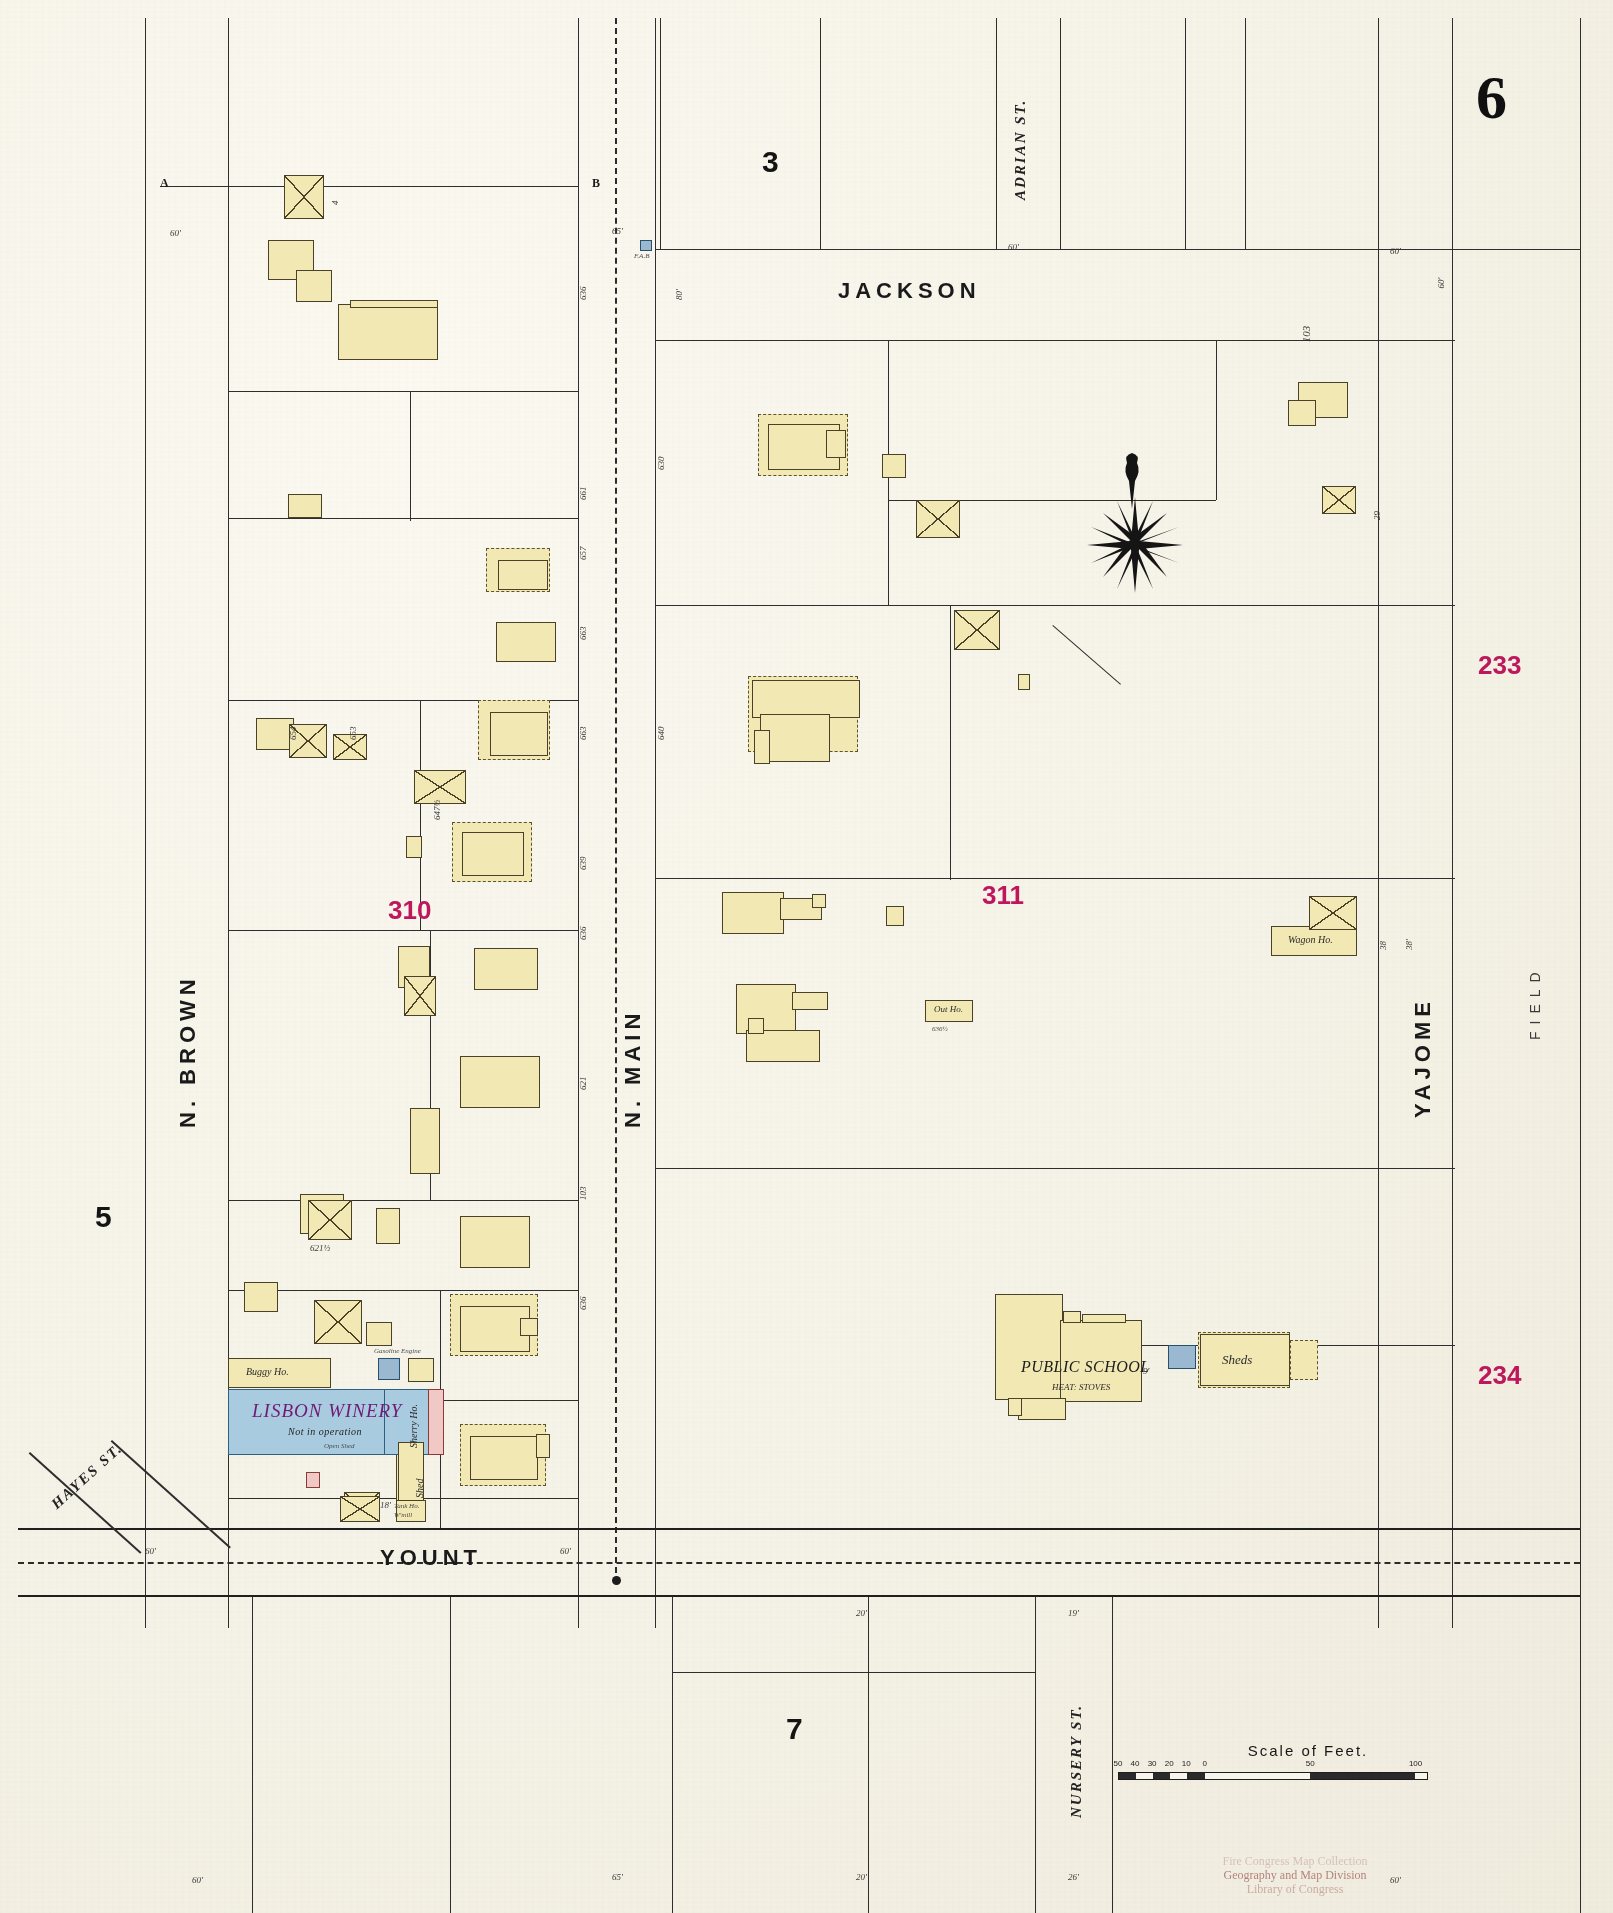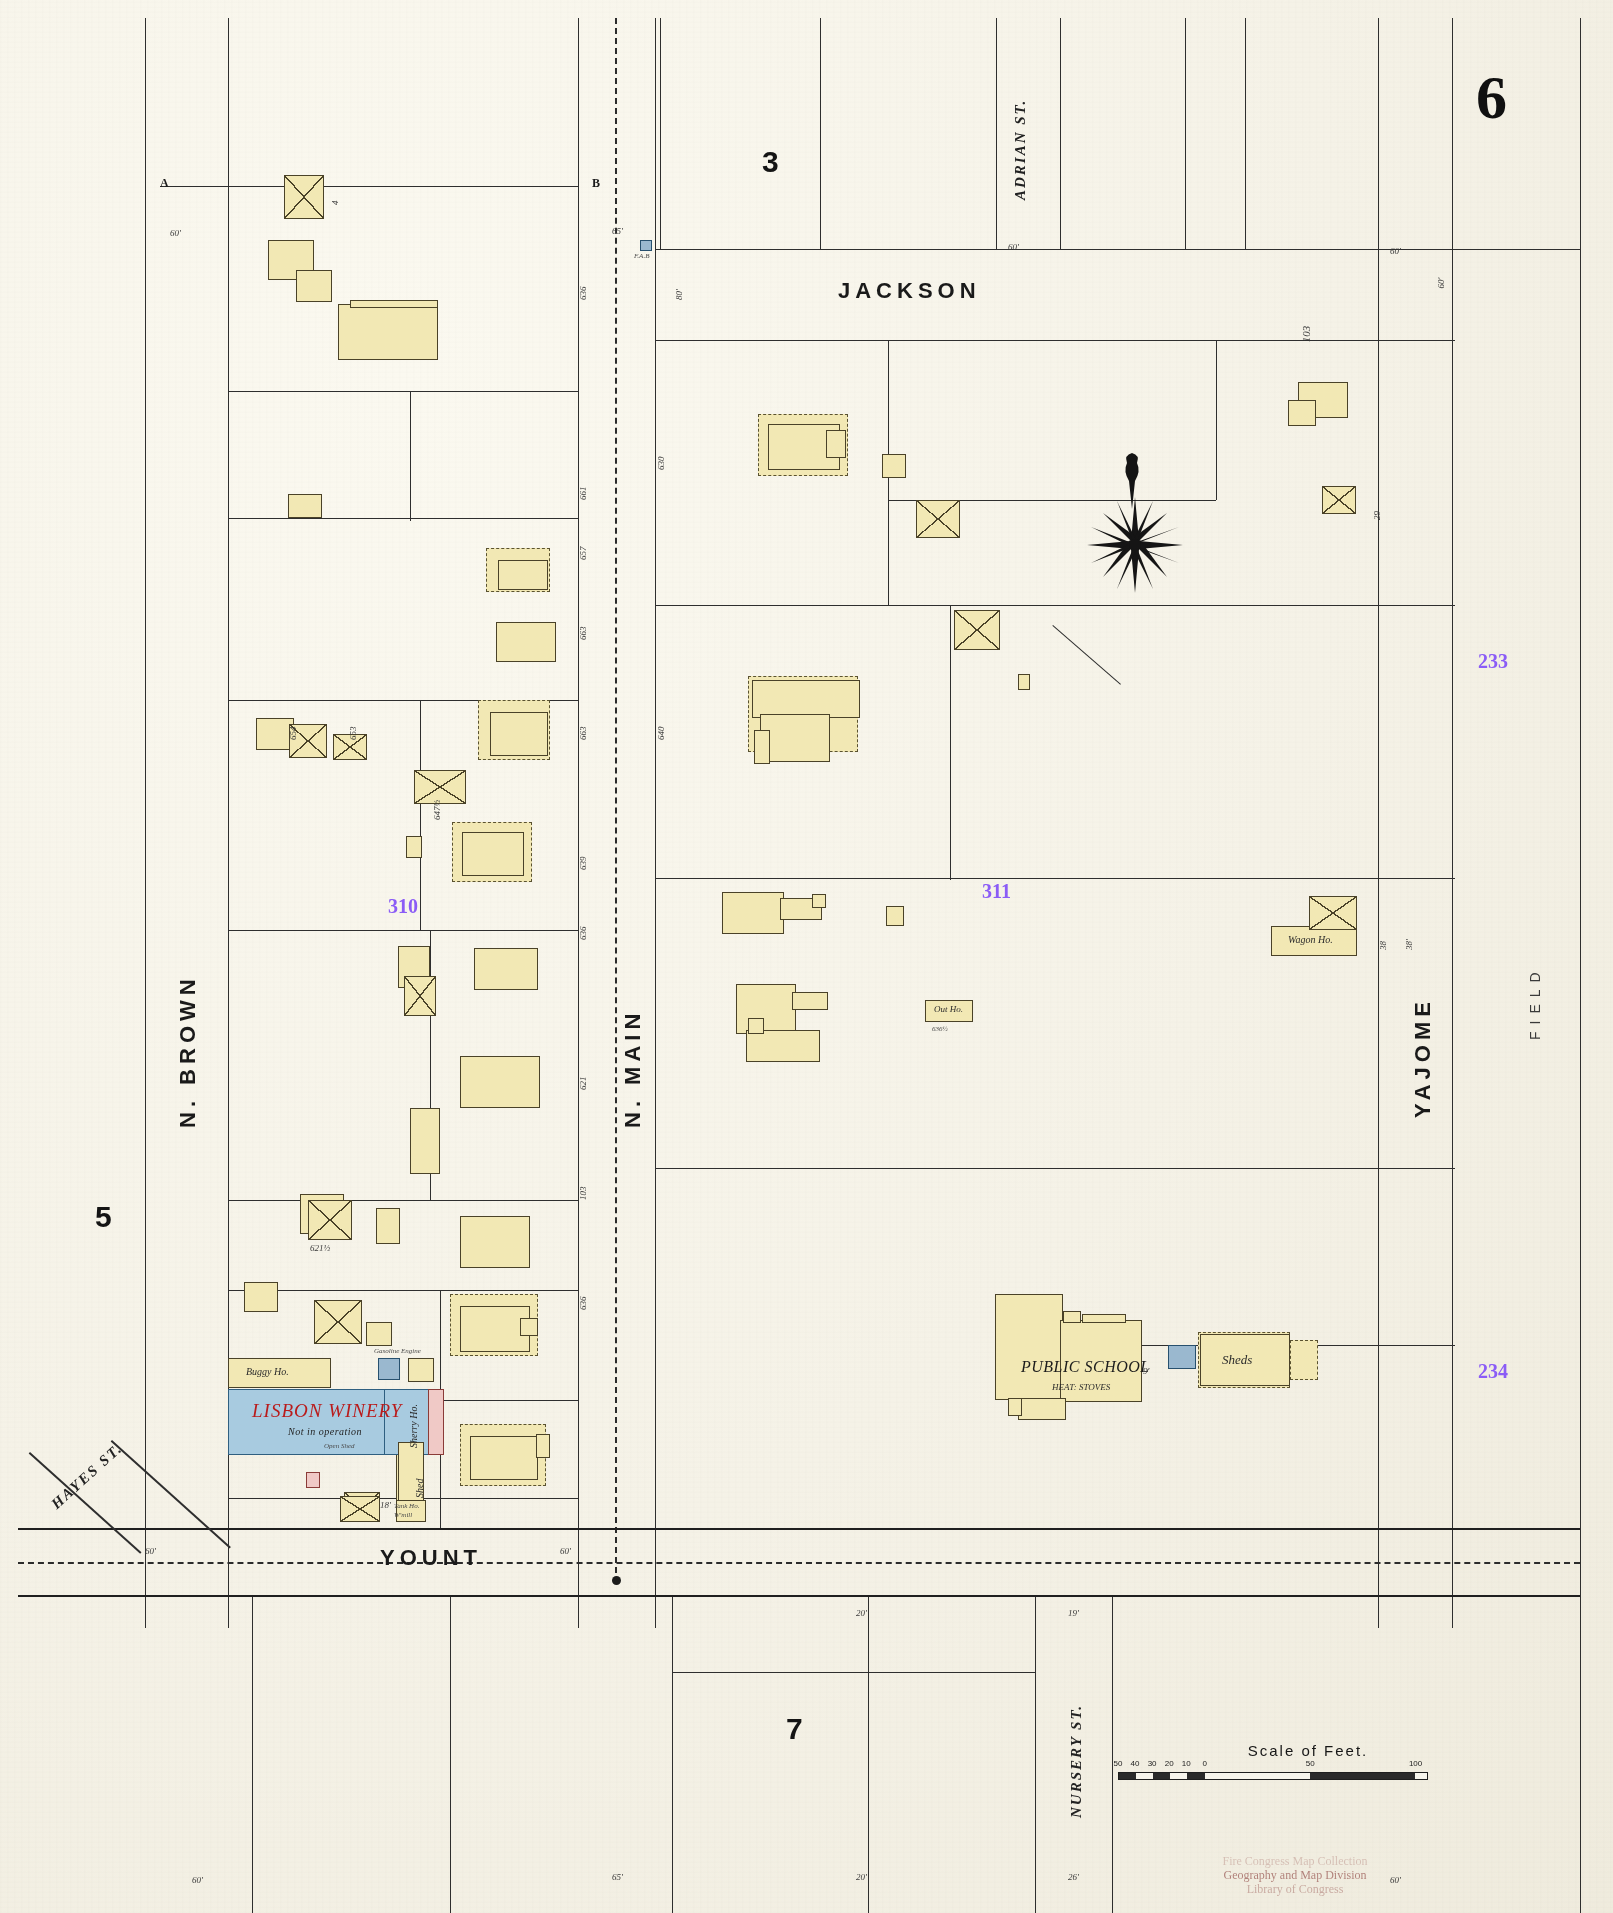--- a/index.html
+++ b/index.html
@@ -27,22 +27,22 @@
   }
   .street-minor{
     font-family:"Liberation Serif", serif;
     font-style:italic;font-weight:700;letter-spacing:2px;font-size:15px;color:#222;
   }
   .blocknum{
     font-family:"Liberation Sans", sans-serif;
     font-weight:700;font-size:30px;color:#141414;
   }
   .blocknum-sm{
-    font-family:Liberation Serif, serif;
-    font-weight:700;font-size:20px;color:#8b5cf6;
+    font-family:Liberation Sans, sans-serif;
+    font-weight:700;font-size:26px;color:#be185d;
   }
   .sheetnum{
     font-family:"Liberation Serif", serif;
     font-weight:700;font-size:62px;color:#101010;
   }
   .tiny{
     font-family:"Liberation Serif", serif;
     font-style:italic;font-size:9px;color:#3a3a3a;
   }
   .tiny2{
@@ -344,21 +344,21 @@
   <div class="blocknum-sm lbl" style="left:388px;top:895px;">310</div>
   <div class="blocknum-sm lbl" style="left:982px;top:880px;">311</div>
   <div class="tiny lbl" style="left:1298px;top:328px;transform:rotate(-90deg);font-size:11px;">103</div>
 
   
   <div class="lbl" style="left:160px;top:176px;font-family:'Liberation Serif',serif;font-size:12px;font-weight:700;">A</div>
   <div class="lbl" style="left:592px;top:176px;font-family:'Liberation Serif',serif;font-size:12px;font-weight:700;">B</div>
   <div class="tiny2 lbl" style="left:634px;top:252px;">F.A.B</div>
 
   
-  <div class="lbl" style="left:252px;top:1400px;font-family:'Liberation Serif',serif;font-style:italic;font-size:19px;letter-spacing:1px;color:#b91c1c;">LISBON WINERY</div>
+  <div class="lbl" style="left:252px;top:1400px;font-family:'Liberation Serif',serif;font-style:italic;font-size:19px;letter-spacing:1px;color:#701a75;">LISBON WINERY</div>
   <div class="lbl" style="left:288px;top:1426px;font-family:'Liberation Serif',serif;font-style:italic;font-size:10px;letter-spacing:.5px;color:#232323;">Not in operation</div>
 
   <div class="lbl" style="left:1021px;top:1358px;font-family:'Liberation Serif',serif;font-style:italic;font-size:16px;letter-spacing:.5px;color:#1c1c1c;">PUBLIC SCHOOL</div>
   <div class="lbl" style="left:1052px;top:1382px;font-family:'Liberation Serif',serif;font-style:italic;font-size:9px;color:#2b2b2b;">HEAT: STOVES</div>
 
   <div class="bldg-label lbl" style="left:1222px;top:1352px;font-size:13px;">Sheds</div>
   <div class="bldg-label lbl" style="left:246px;top:1366px;">Buggy Ho.</div>
   <div class="bldg-label lbl rot90" style="left:408px;top:1448px;">Sherry Ho.</div>
   <div class="bldg-label lbl" style="left:1288px;top:934px;">Wagon Ho.</div>
   <div class="bldg-label lbl" style="left:934px;top:1004px;font-size:9px;">Out Ho.</div>

